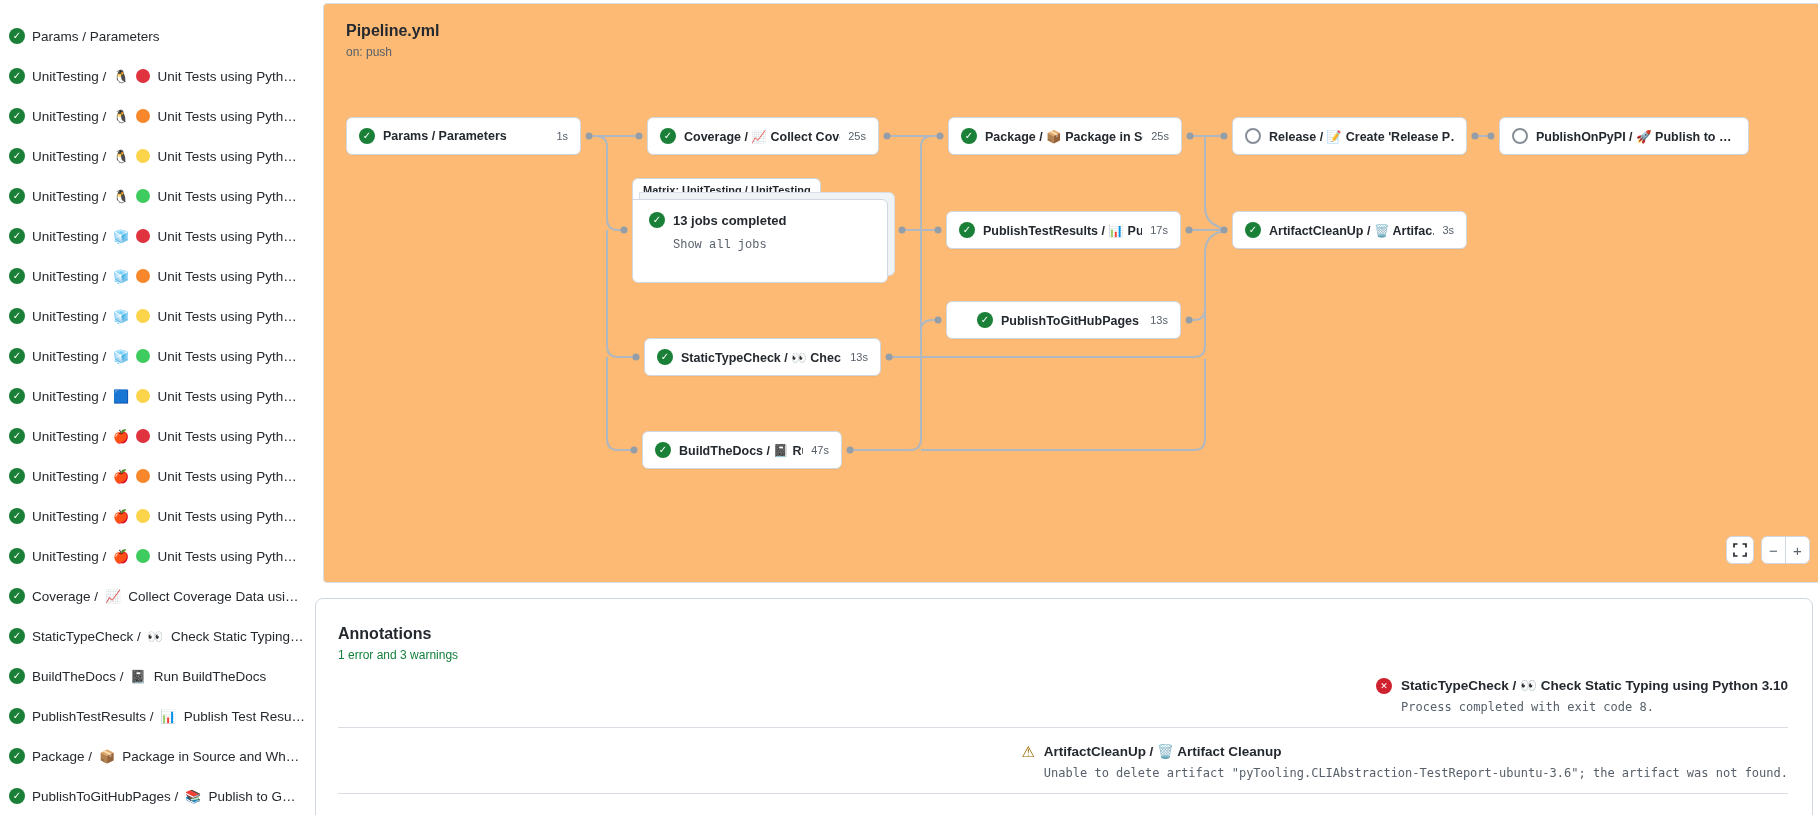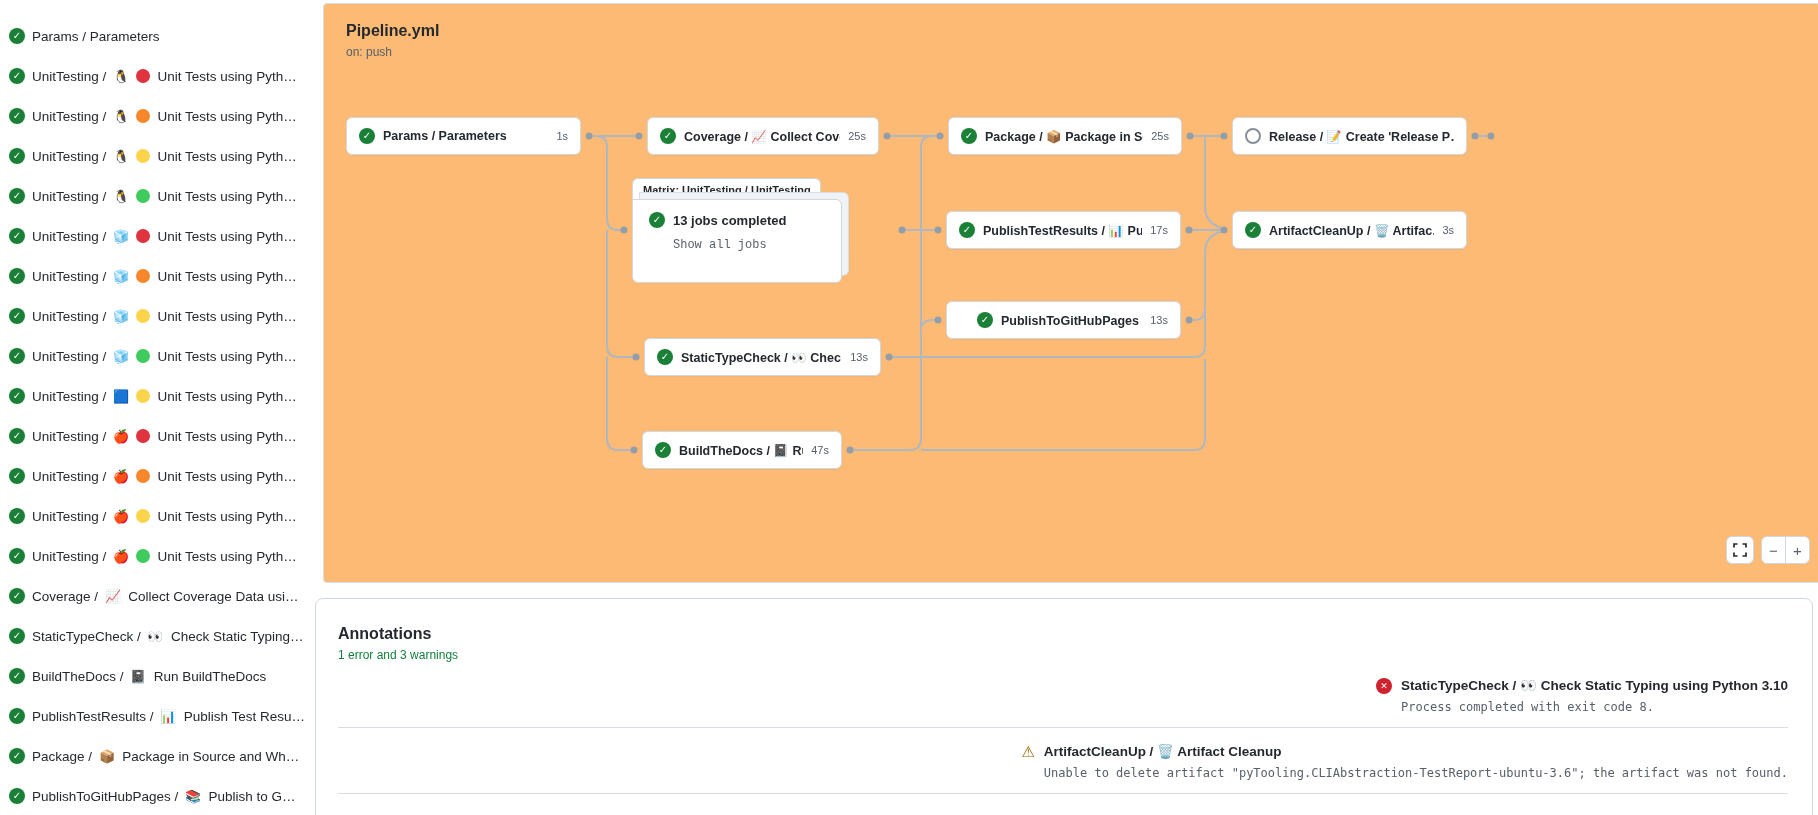--- a/index.html
+++ b/index.html
@@ -34,21 +34,21 @@
     border-radius:6px; display:flex; align-items:center; gap:8px; padding:0 12px;
     box-shadow:0 1px 0 rgba(27,31,36,.04); cursor:pointer; }
   .node .nlabel { flex:1 1 auto; min-width:0; overflow:hidden; white-space:nowrap;
     font-size:12.5px; font-weight:600; }
   .node .ntime { flex:0 0 auto; font-size:11px; color:#57606a; }
 
   .matrix-tab { position:absolute; left:308px; top:174px; width:189px; height:22px;
     background:#fff; border:1px solid #d0d7de; border-bottom:none; border-radius:6px 6px 0 0;
     font-size:11px; font-weight:600; display:flex; align-items:center; padding:0 10px;
     white-space:nowrap; overflow:hidden; }
-  .matrix-body { position:absolute; left:308px; top:195px; width:210px; height:84px;
+  .matrix-body { position:absolute; left:308px; top:195px; width:256px; height:84px;
     background:#fff; border:1px solid #d0d7de; border-radius:0 6px 6px 6px; padding:12px 16px;
     box-shadow:7px -7px 0 -1px #f0f3f6, 7px -7px 0 0 #d8dee4; cursor:pointer; }
   .matrix-status { display:flex; align-items:center; gap:8px; font-size:13px; font-weight:600; }
   .matrix-link { display:inline-block; margin:10px 0 0 24px; font-size:12px; color:#57606a;
     cursor:pointer;font-family:Liberation Mono, monospace; }
 
   
   .ctl-fullscreen { position:absolute; left:1402px; top:532px; width:28px; height:28px;
     background:#fff; border:1px solid #d0d7de; border-radius:6px; display:flex;
     align-items:center; justify-content:center; cursor:pointer; }
@@ -275,20 +275,26 @@
       <span>📦</span>
       <span>Package in So…</span></span>
     <span class="ntime">25s</span>
   </div>
   <div class="node" style="left:908px; top:113px; width:235px;">
     <span class="skip"></span>
     <span class="nlabel"><span>Release /</span>
       <span>📝</span>
       <span>Create 'Release P…</span></span>
   </div>
+  <div class="node" style="left:1175px; top:113px; width:250px;">
+    <span class="skip"></span>
+    <span class="nlabel"><span>PublishOnPyPI /</span>
+      <span>🚀</span>
+      <span>Publish to …</span></span>
+  </div>
 
   <div class="matrix-tab">Matrix: UnitTesting / UnitTesting</div>
   <div class="matrix-body">
     <div class="matrix-status">
       <span class="check"></span>
       <span>13 jobs completed</span>
     </div>
     <span class="matrix-link">Show all jobs</span>
   </div>
 

